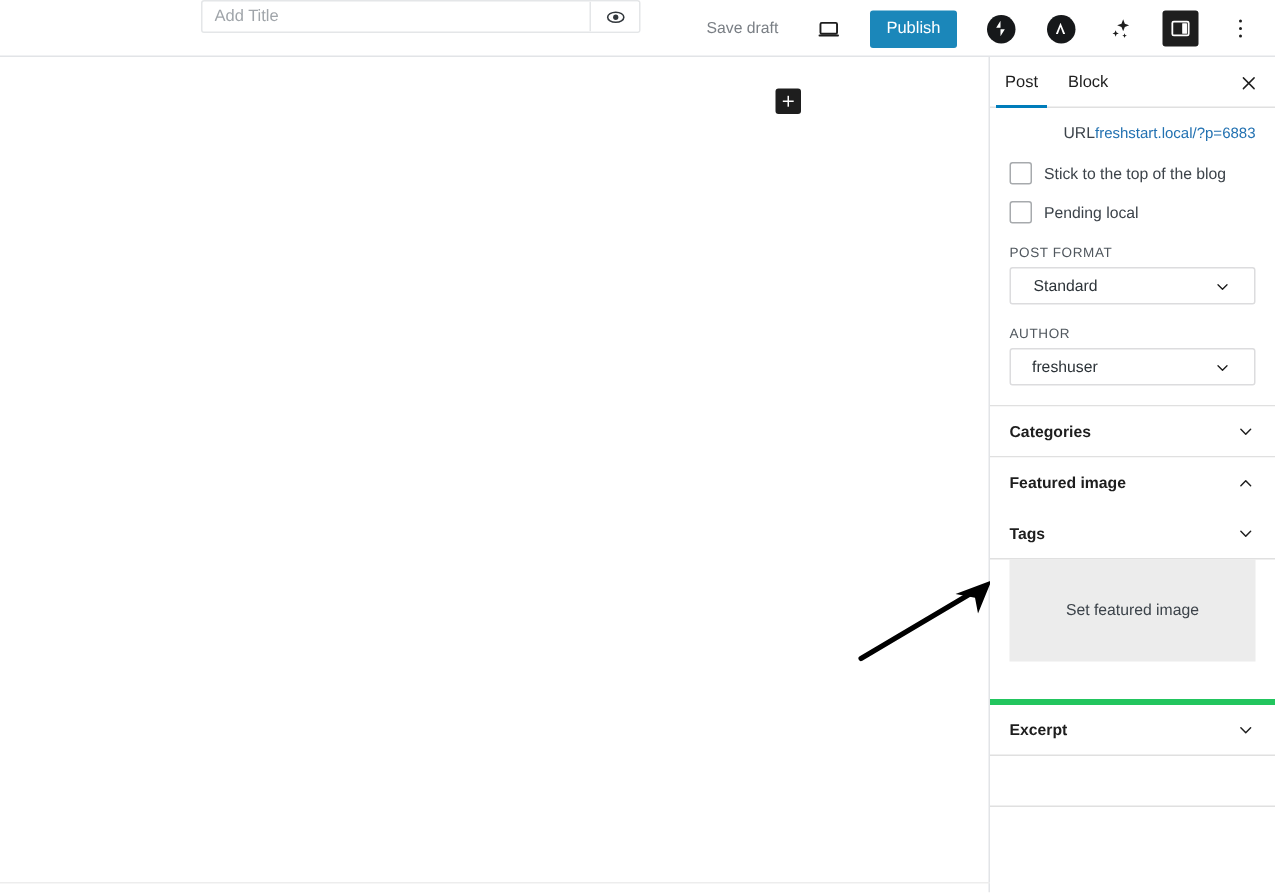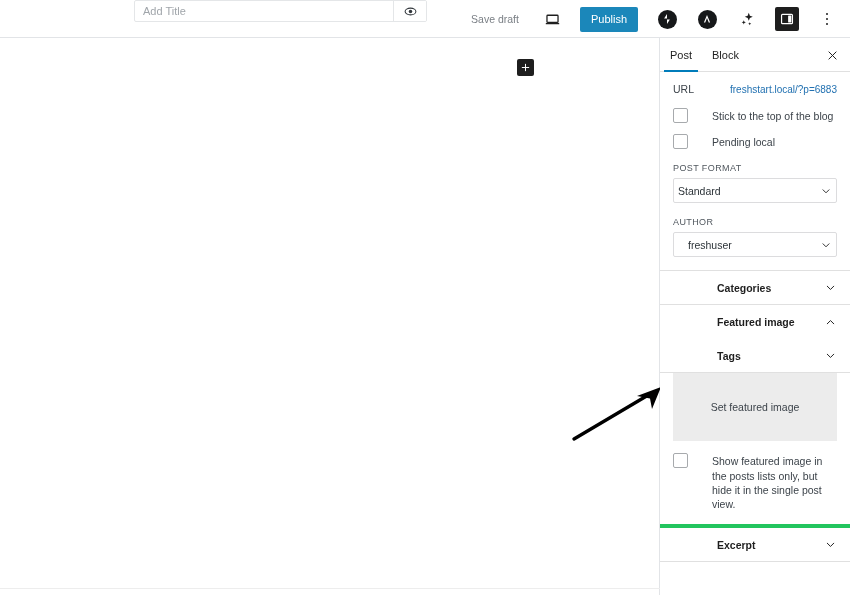--- a/index.html
+++ b/index.html
@@ -241,38 +241,38 @@
   }
 
   .section {
     padding: 11px 13px 13px 13px;
     border-bottom: 1px solid #e0e0e0;
   }
 
   .url-row {
     display: flex;
     align-items: baseline;
-    justify-content: space-between;
+    justify-content: flex-end;
     margin-bottom: 13px;
   }
   .url-label {
     font-size: 10.5px;
     color: #3c434a;
   }
   .url-value {
     font-size: 10px;
     color: #2271b1;
     text-decoration: none;
     cursor: pointer;
   }
 
   .cb-row {
     display: flex;
     align-items: flex-start;
-    gap: 24px;
+    gap: 8px;
     margin-bottom: 11px;
   }
   .cb-row:last-of-type { margin-bottom: 0; }
   .cbox {
     width: 15px; height: 15px;
     min-width: 15px;
     border: 1px solid #a7aaad;
     border-radius: 2px;
     background: #fff;
     cursor: pointer;
@@ -297,21 +297,21 @@
 
   .select-box {
     width: 100%;
     height: 25px;
     border: 1px solid #dcdcde;
     border-radius: 2px;
     background: #fff;
     display: flex;
     align-items: center;
     justify-content: space-between;
-    padding: 0 4px;
+    padding: 0 15px;
     cursor: pointer;
     font-size: 10.5px;
     color: #2c3338;
   }
   .select-box.indented { padding-left: 14px; gap: 36px; }
 
   .switch-draft {
     width: 100%;
     height: 27px;
     margin-top: 14px;
@@ -332,21 +332,20 @@
     justify-content: space-between;
     border-bottom: 1px solid #e0e0e0;
     cursor: pointer;
     background: #fff;
   }
   .panel-header.open { border-bottom: none; }
   .panel-title {
     font-size: 10.5px;
     color: #1e1e1e;
     font-weight: bold;
-    margin-left: 44px;
   }
 
   .panel-body {
     padding: 0 13px 13px 13px;
     border-bottom: 4px solid #22c55e;
   }
 
   .featured-placeholder {
     width: 100%;
     height: 68px;
@@ -514,24 +513,20 @@
 
     <div class="panel-header">
       <span class="panel-title">Tags</span>
       <svg class="chev" width="13" height="13" viewBox="0 0 20 20">
         <path d="M5 8 L10 13 L15 8" fill="none" stroke="#1e1e1e" stroke-width="1.5" stroke-linecap="round" stroke-linejoin="round"></path>
       </svg>
     </div>
 
     <div class="panel-body">
       <div class="featured-placeholder">Set featured image</div>
-      <div class="cb-row">
-        <span class="cbox"></span>
-        <span class="cb-label">Show featured image in the posts lists only, but hide it in the single post view.</span>
-      </div>
     </div>
 
     <div class="panel-header">
       <span class="panel-title">Excerpt</span>
       <svg class="chev" width="13" height="13" viewBox="0 0 20 20">
         <path d="M5 8 L10 13 L15 8" fill="none" stroke="#1e1e1e" stroke-width="1.5" stroke-linecap="round" stroke-linejoin="round"></path>
       </svg>
     </div>
 
     <div class="panel-header">

